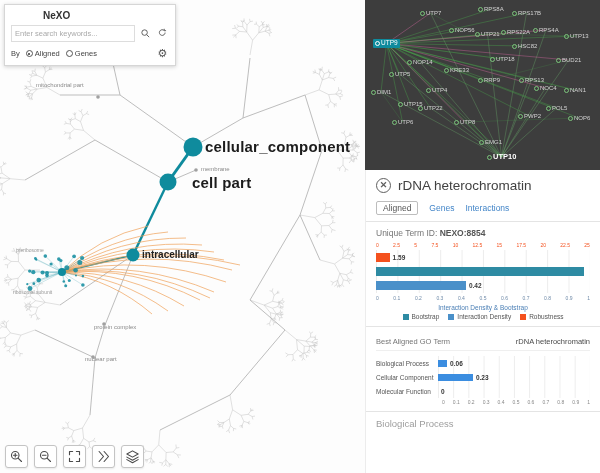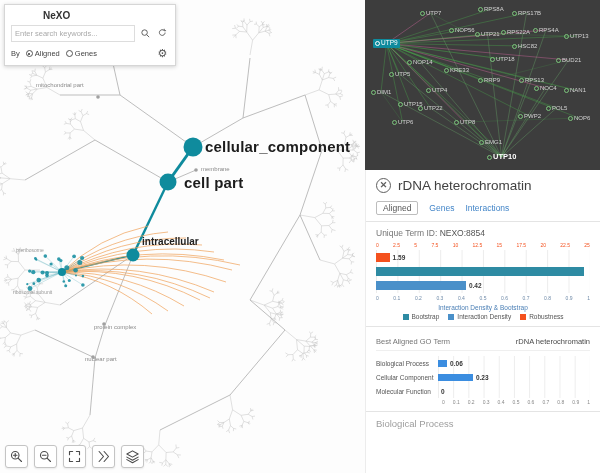--- a/index.html
+++ b/index.html
@@ -56,21 +56,21 @@
   .dp-header { display: flex; align-items: center; gap: 7px; }
   .close-btn { width: 15px; height: 15px; min-width: 15px; border: 1.5px solid #5f5f5f; border-radius: 50%;
     color: #5f5f5f; font-size: 9px; font-weight: 700; display: flex; align-items: center; justify-content: center;
     cursor: pointer; line-height: 1; }
   .dp-title { font-size: 13.5px; color: #424242; }
   .tabs { display: flex; align-items: center; gap: 11px; margin: 8px 0 0; font-size: 8.5px; }
   .tab { color: #4285c8; cursor: pointer; }
   .tab.active { color: #555; border: 1px solid #bdbdbd; border-radius: 2px; padding: 1px 6px; }
   .hr { border-top: 1px solid #e4e4e4; margin: 6px -10px; }
   .term-id { font-size: 8.5px; color: #757575; margin: 2px 0 4px; }
-  .term-id b { color: #555; font-weight: 400; }
+  .term-id b { color: #555; font-weight: 700; }
   .section-label { font-size: 9.5px; color: #9e9e9e; margin: 4px 0 4px; }
 
   .axis-row { display: flex; justify-content: space-between; font-size: 5px; color: #888; }
   .axis-row span { min-width: 0; }
   #rob-axis-top { color: #f4511e; margin-bottom: 2px; }
   #rob-plot { display: flex; flex-direction: column; gap: 5px; padding: 3px 0;
     background-image: linear-gradient(to right, #ececec 1px, transparent 1px); background-size: 10% 100%; }
   .bar-row { display: flex; align-items: center; height: 9px; }
   .bar { height: 9px; }
   .bar-label { font-size: 6.5px; font-weight: 700; color: #3a3a3a; margin-left: 3px; }
@@ -162,22 +162,22 @@
         <circle cx="168" cy="182" r="8.5" fill="#0f8b9d"></circle>
         <circle cx="133" cy="255" r="6.5" fill="#0f8b9d"></circle>
         <circle cx="62" cy="272" r="4" fill="#0f8b9d"></circle>
         <circle cx="196" cy="170" r="1.8" fill="#a0a0a0"></circle>
         <circle cx="104" cy="324" r="1.8" fill="#a0a0a0"></circle>
         <circle cx="93" cy="357" r="1.8" fill="#a0a0a0"></circle>
         <circle cx="98" cy="97" r="1.8" fill="#a0a0a0"></circle>
       </svg>
 
     <div class="tree-label major" style="left:205px;top:138px">cellular_component</div>
-    <div class="tree-label major" style="left:184px;top:174px">cell part</div>
-    <div class="tree-label mid" style="left:142px;top:236px">intracellular</div>
+    <div class="tree-label major" style="left:192px;top:174px">cell part</div>
+    <div class="tree-label mid" style="left:142px;top:249px">intracellular</div>
     <div class="tree-label tiny" style="left:36px;top:82px">mitochondrial part</div>
     <div class="tree-label tiny" style="left:201px;top:166px">membrane</div>
     <div class="tree-label tiny" style="left:94px;top:324px">protein complex</div>
     <div class="tree-label tiny" style="left:85px;top:356px">nuclear part</div>
     <div class="tree-label micro" style="left:16px;top:247px">preribosome</div>
     <div class="tree-label micro" style="left:13px;top:289px">ribosomal subunit</div>
 
     <div id="search-panel">
       <div class="sp-title">NeXO</div>
       <div class="sp-row">

